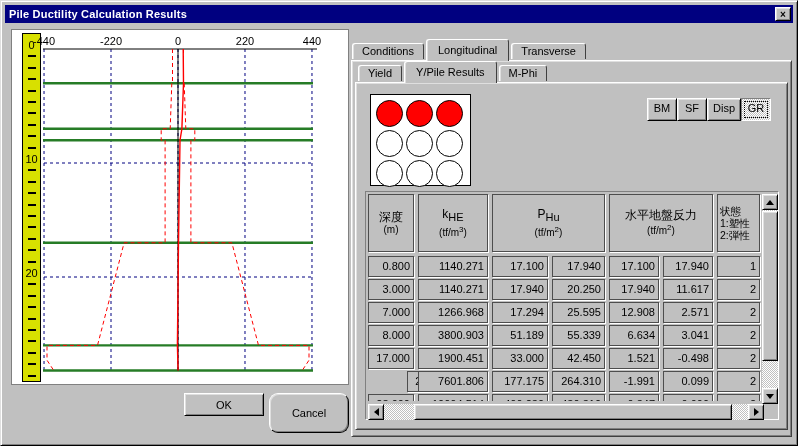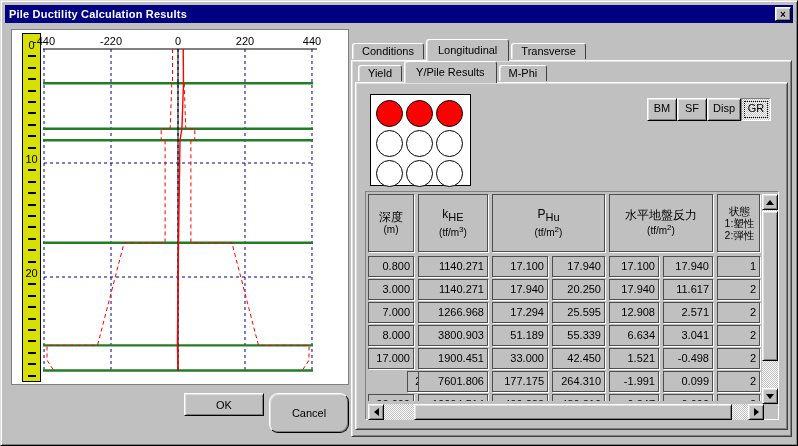--- a/index.html
+++ b/index.html
@@ -49,21 +49,21 @@
   
   .table{position:absolute;left:364px;top:190px;width:414px;height:229px;z-index:8;
     border:1px solid;border-color:#808080 #fff #fff #808080;background:#c0c0c0;}
   .grid{position:absolute;left:2px;top:2px;width:394px;height:207px;overflow:hidden;}
   .hcell,.cell{position:absolute;background:#c0c0c0;border:1px solid #4d4d4d;box-shadow:1px 1px 0 #fff;
     overflow:hidden;color:#000;}
   .hcell{display:flex;flex-direction:column;align-items:center;justify-content:center;text-align:center;}
   .hcell .h1{font-size:12px;line-height:14px;}
   .hcell .h2{font-size:10px;line-height:12px;}
   .hcell sub{font-size:11px;} .hcell sup{font-size:8px;}
-  .hcell.state{align-items:center;justify-content:center;padding-left:2px;}
+  .hcell.state{align-items:flex-start;justify-content:center;padding-left:2px;}
   .hcell.state .h3{font-size:10.5px;line-height:12px;white-space:nowrap;}
   .cell{font-size:11px;line-height:19px;text-align:right;padding-right:3px;white-space:nowrap;}
   
   .dither{background-image:repeating-conic-gradient(#ffffff 0% 25%, #c0c0c0 25% 50%);background-size:2px 2px;}
   .vscroll{position:absolute;left:396px;top:2px;width:16px;height:210px;}
   .hscroll{position:absolute;left:2px;top:212px;width:396px;height:16px;}
   .sbtn{position:absolute;background:#c0c0c0;border:1px solid;border-color:#fff #000 #000 #fff;
     box-shadow:inset 1px 1px 0 #dfdfdf, inset -1px -1px 0 #808080;display:flex;align-items:center;justify-content:center;}
   .thumb{position:absolute;background:#c0c0c0;border:1px solid;border-color:#fff #000 #000 #fff;
     box-shadow:inset 1px 1px 0 #dfdfdf, inset -1px -1px 0 #808080;}

